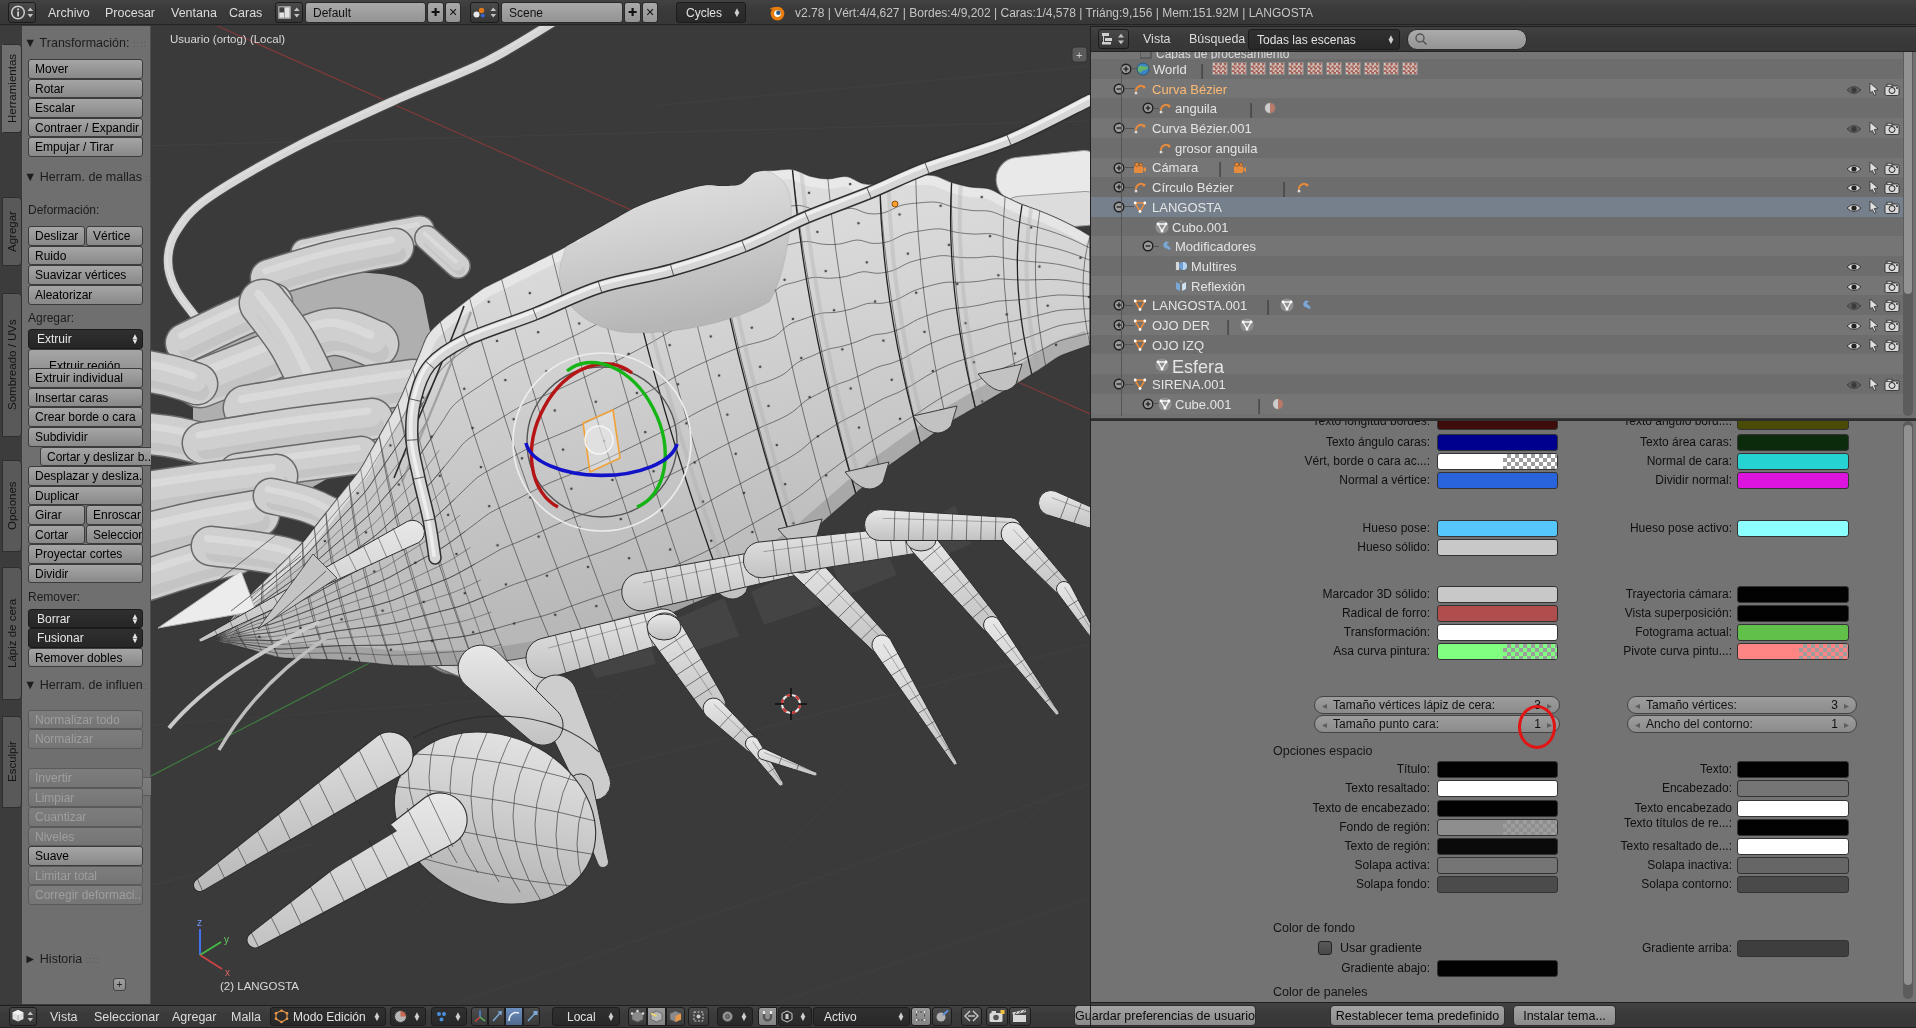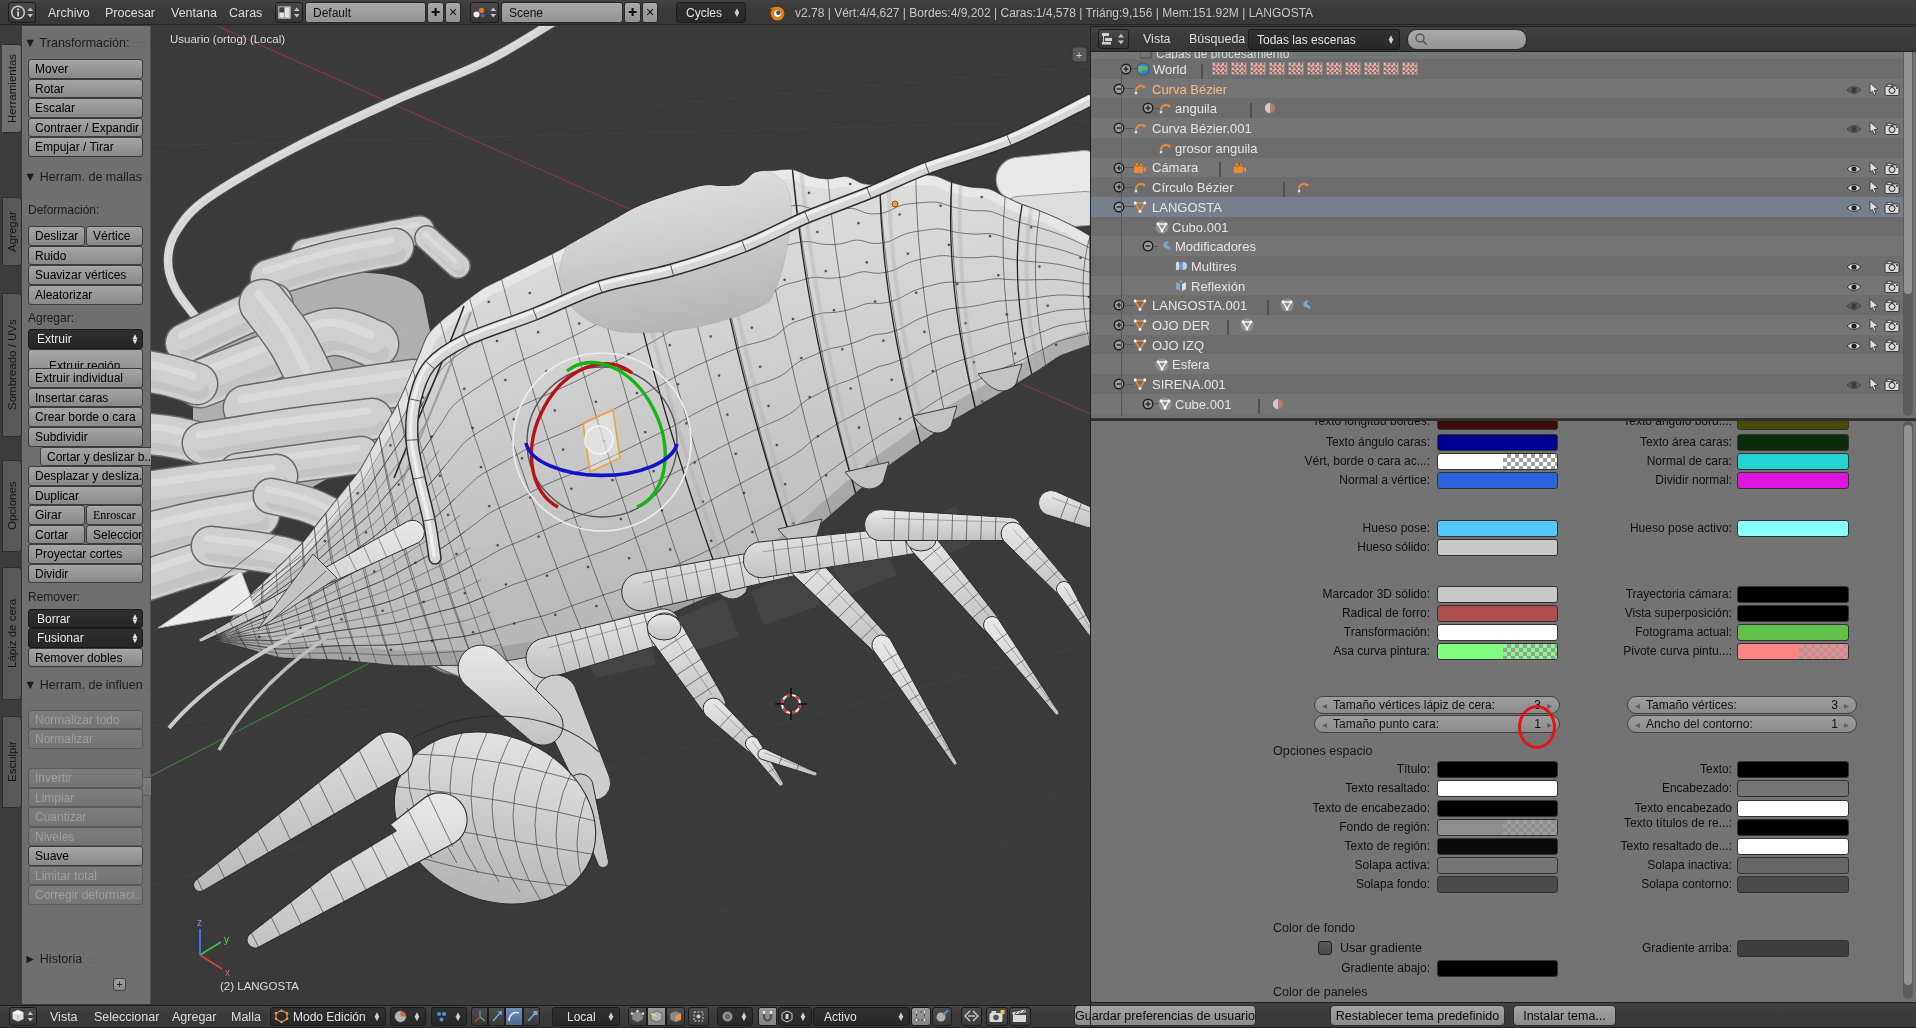--- a/index.html
+++ b/index.html
@@ -95,21 +95,21 @@
 <div class="tb tbk" style="top:329px;left:28px;width:115px;height:20px;">Extruir<span style="margin-left:auto;padding-right:3px;font-size:8px;line-height:5px">▲<br>▼</span></div>
 <div class="tb " style="top:349px;left:28px;width:115px;height:33px;padding-left:20px;">Extruir región</div>
 <div class="tb " style="top:368px;left:28px;width:115px;height:20px;">Extruir individual</div>
 <div class="tb " style="top:388px;left:28px;width:115px;height:19px;">Insertar caras</div>
 <div class="tb " style="top:407px;left:28px;width:115px;height:20px;">Crear borde o cara</div>
 <div class="tb " style="top:427px;left:28px;width:115px;height:20px;">Subdividir</div>
 <div class="tb " style="top:447px;left:28px;width:115px;height:19px;margin-left:12px;">Cortar y deslizar b...</div>
 <div class="tb " style="top:466px;left:28px;width:115px;height:20px;">Desplazar y desliza...</div>
 <div class="tb " style="top:486px;left:28px;width:115px;height:19px;">Duplicar</div>
 <div class="tb " style="top:505px;left:28px;width:57px;height:20px;">Girar</div>
-<div class="tb " style="top:505px;left:86px;width:57px;height:20px;font-family:Liberation Serif, serif;">Enroscar</div>
+<div class="tb " style="top:505px;left:86px;width:57px;height:20px;">Enroscar</div>
 <div class="tb " style="top:525px;left:28px;width:57px;height:19px;">Cortar</div>
 <div class="tb " style="top:525px;left:86px;width:57px;height:19px;">Seleccion</div>
 <div class="tb " style="top:544px;left:28px;width:115px;height:20px;">Proyectar cortes</div>
 <div class="tb " style="top:564px;left:28px;width:115px;height:19px;">Dividir</div>
 <div class="slab" style="top:590px">Remover:</div>
 <div class="tb tbk" style="top:609px;left:28px;width:115px;height:19px;">Borrar<span style="margin-left:auto;padding-right:3px;font-size:8px;line-height:5px">▲<br>▼</span></div>
 <div class="tb tbk" style="top:628px;left:28px;width:115px;height:20px;">Fusionar<span style="margin-left:auto;padding-right:3px;font-size:8px;line-height:5px">▲<br>▼</span></div>
 <div class="tb " style="top:648px;left:28px;width:115px;height:19px;">Remover dobles</div>
 <div class="shead" style="top:678px">▼ Herram. de influen<span style="color:#555;letter-spacing:1px;font-size:9px">::</span></div>
 <div class="tb tbd" style="top:710px;left:28px;width:115px;height:19px;">Normalizar todo</div>
@@ -1073,21 +1073,21 @@
 <svg class="abs" style="left:1868px;top:337.7999999999999px" width="12" height="14">
     <use href="#s-cur"></use>
   </svg>
 <svg class="abs" style="left:1884px;top:338.7999999999999px" width="16" height="13">
     <use href="#s-rcam"></use>
   </svg>
 <div class="abs" style="left:1091px;top:354px;width:813px;height:20px;background:#757575"></div>
 <svg class="abs" style="left:1155px;top:357.4999999999999px" width="14" height="14">
     <use href="#s-trid"></use>
   </svg>
-<div class="abs" style="left:1172px;top:357px;font-size:13px;color:#e4e4e4">Esfera</div>
+<div class="abs" style="left:1172px;top:357px;font-size:18px;color:#e4e4e4">Esfera</div>
 <div class="abs" style="left:1091px;top:374px;width:813px;height:20px;background:#6d6d6d"></div>
 <svg class="abs" style="left:1113px;top:378.1999999999999px" width="12" height="12">
     <use href="#s-min"></use>
   </svg>
 <div class="abs" style="left:1124px;top:384px;width:10px;height:1px;background:#555"></div>
 <svg class="abs" style="left:1133px;top:377.1999999999999px" width="14" height="14">
     <use href="#s-tri"></use>
   </svg>
 <div class="abs" style="left:1152px;top:377px;font-size:13px;color:#e4e4e4">SIRENA.001</div>
 <svg class="abs" style="left:1846px;top:379.1999999999999px" width="16" height="12">

